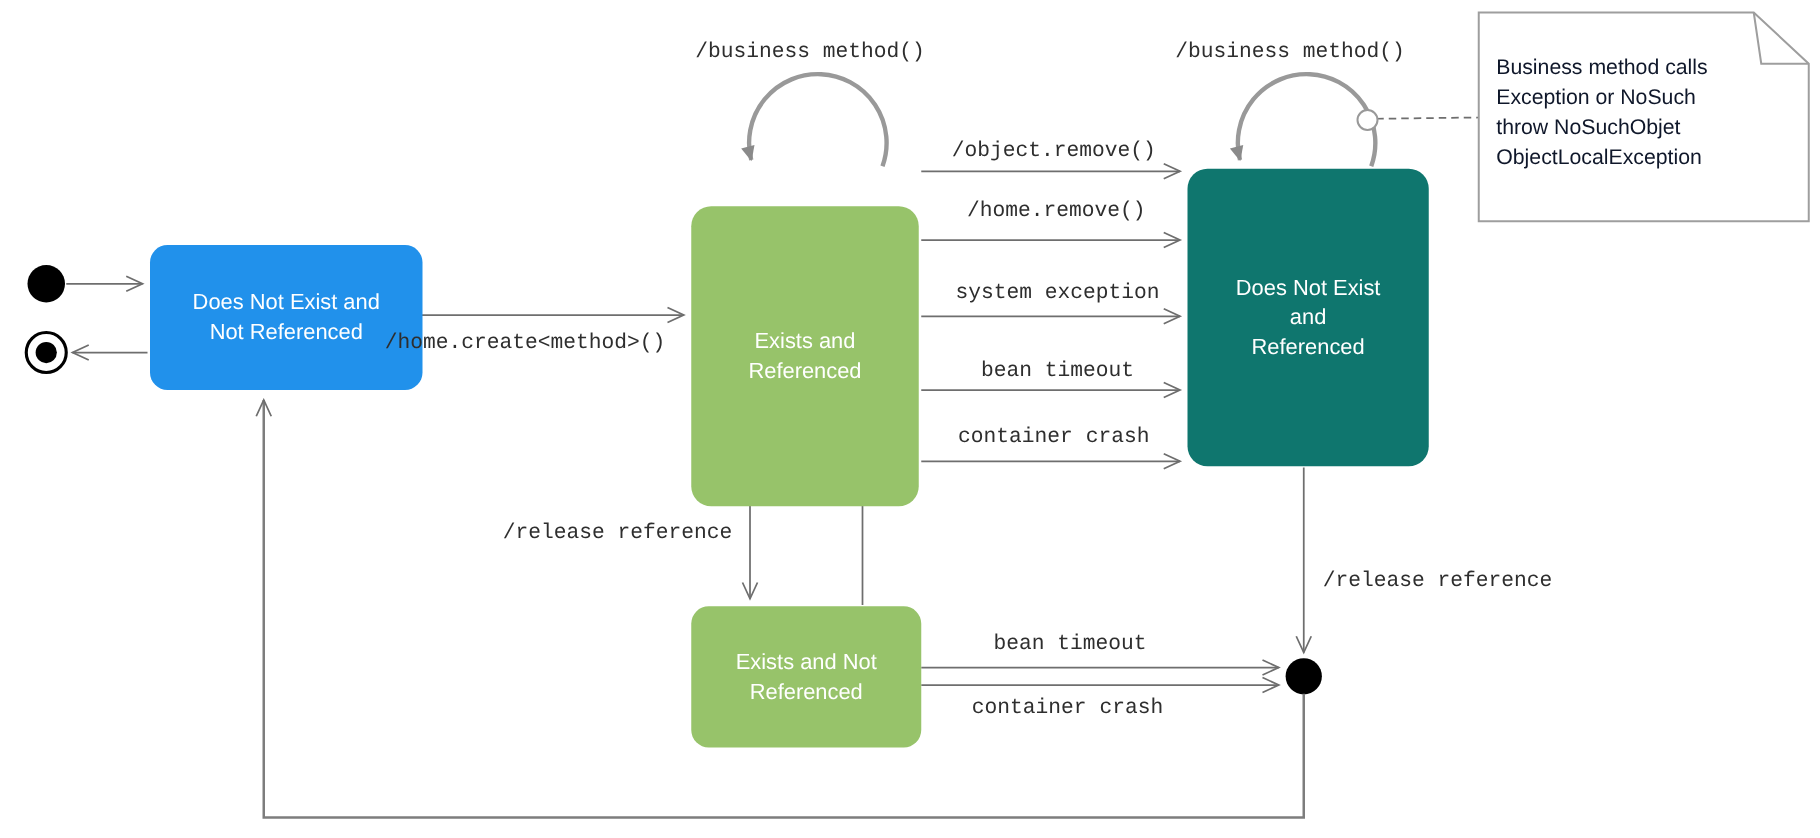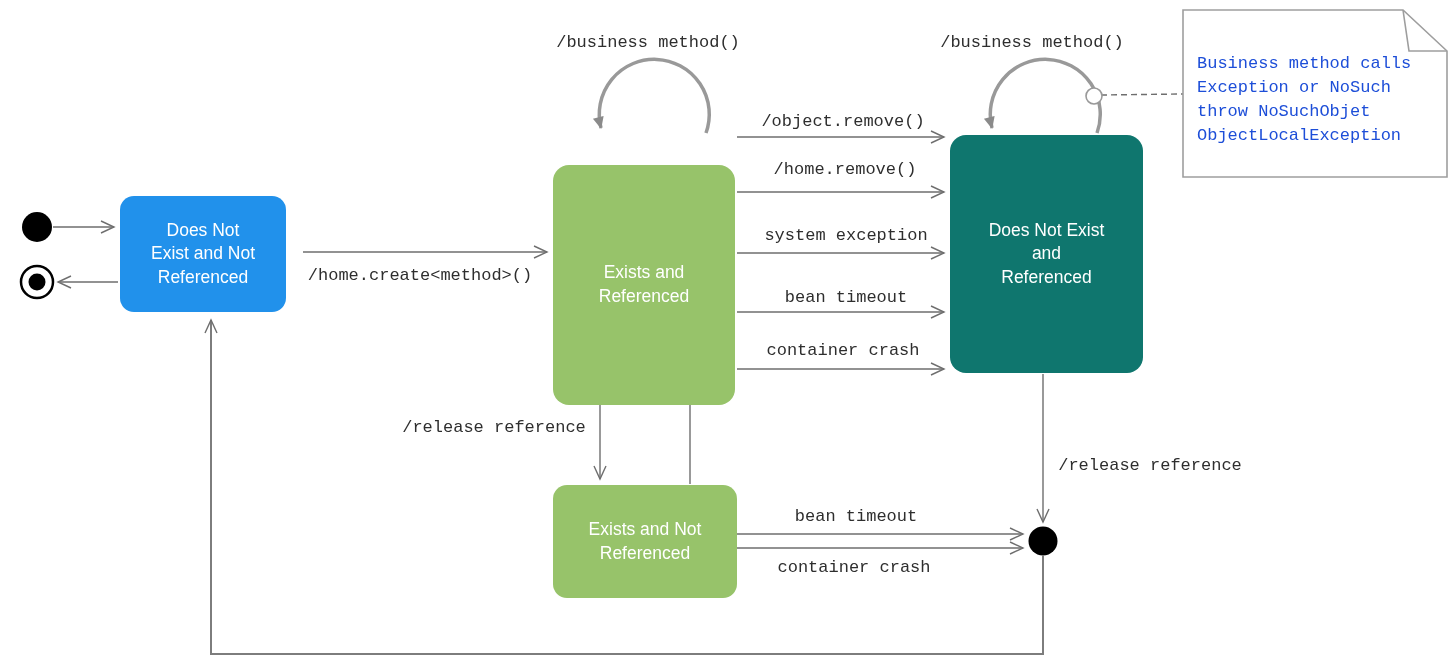--- a/index.html
+++ b/index.html
@@ -6,31 +6,31 @@
   .canvas{
     position:relative;width:1456px;height:670px;background:#ffffff;overflow:hidden;
     font-family:"Liberation Sans","DejaVu Sans",sans-serif;
   }
   .canvas svg{position:absolute;left:0;top:0;}
   .state{
     position:absolute;display:flex;align-items:center;justify-content:center;
     color:#ffffff;font-size:17.5px;line-height:1.35;text-align:center;
     border-radius:15px;box-sizing:border-box;
   }
-  .state-blue{left:120px;top:196px;width:166px;height:116px;padding:16px 30px;border-radius:14px;}
+  .state-blue{left:120px;top:196px;width:218px;height:116px;padding:16px 30px;border-radius:14px;}
   .state-exists-ref{left:553px;top:133px;width:182px;height:240px;padding:0 35px;border-radius:16px;}
   .state-dne-ref{left:950px;top:135px;width:193px;height:238px;padding:0 35px;border-radius:16px;}
   .state-exists-notref{left:553px;top:485px;width:184px;height:113px;padding:10px 30px;border-radius:14px;}
   .edge-label{
     position:absolute;transform:translate(-50%,-50%);
     font-size:17px;color:#2e2e2e;white-space:nowrap;font-family:Liberation Mono, monospace;
   }
   .note-text{
-    position:absolute;left:1197px;top:52px;width:232px;
-    font-size:17px;line-height:24px;color:#1d4ed8;font-family:Liberation Mono, monospace;
+    position:absolute;left:1197px;top:42px;width:232px;
+    font-size:17px;line-height:24px;color:#0f172a;
   }
 </style>
 </head>
 <body>
 
 <div class="canvas">
 
   <svg width="1456" height="670" viewBox="0 0 1456 670">
     <defs>
       <marker id="chevron" markerUnits="userSpaceOnUse" markerWidth="18" markerHeight="16" refX="16" refY="8" orient="auto">

